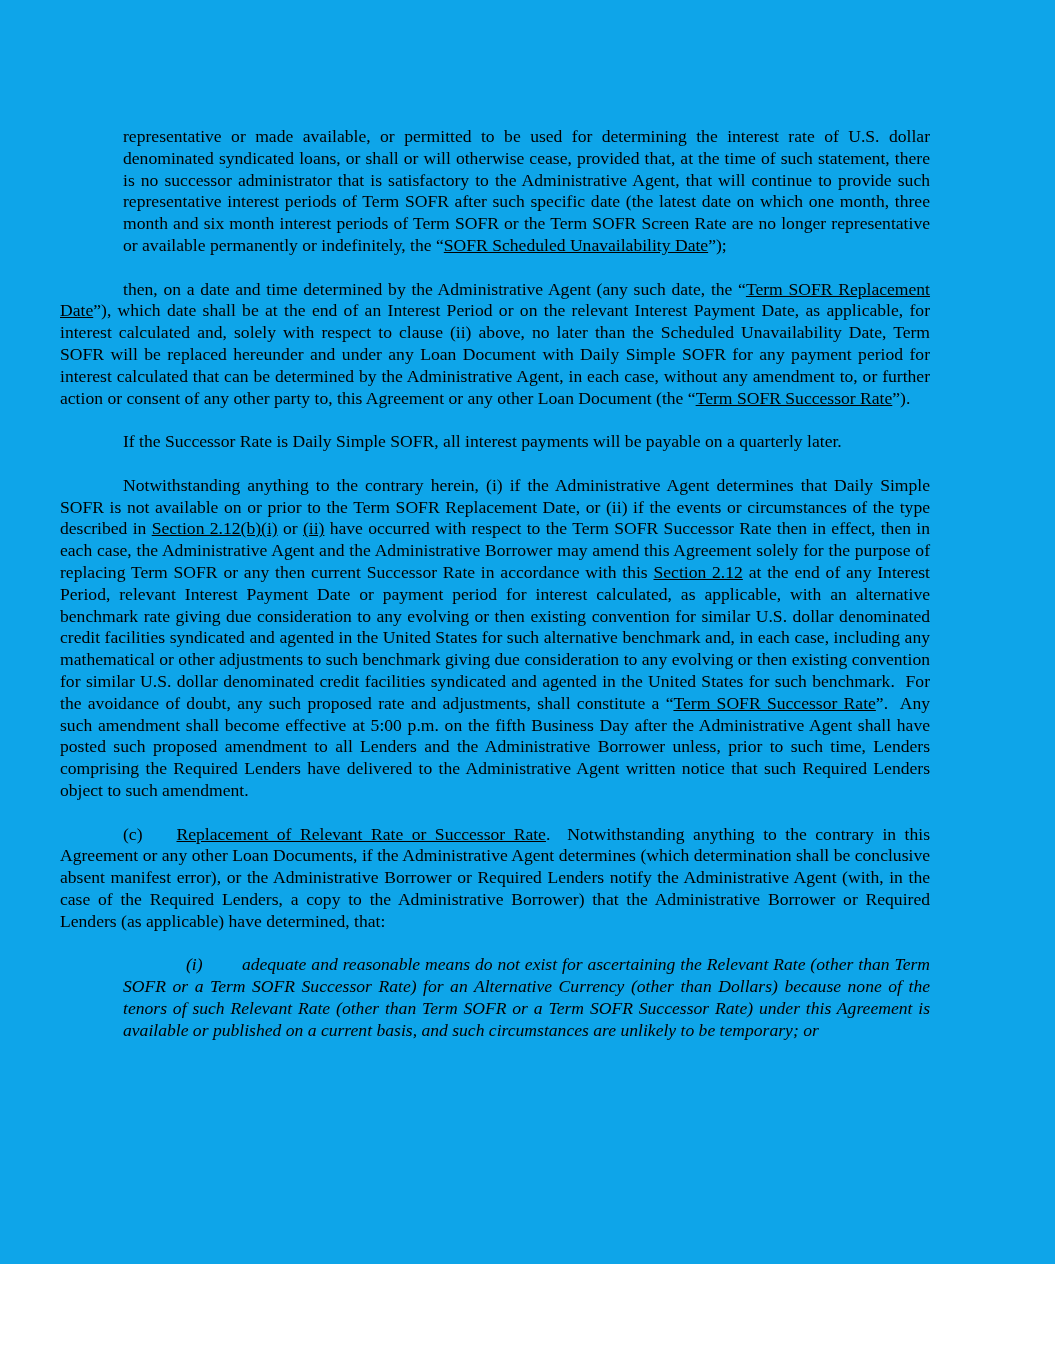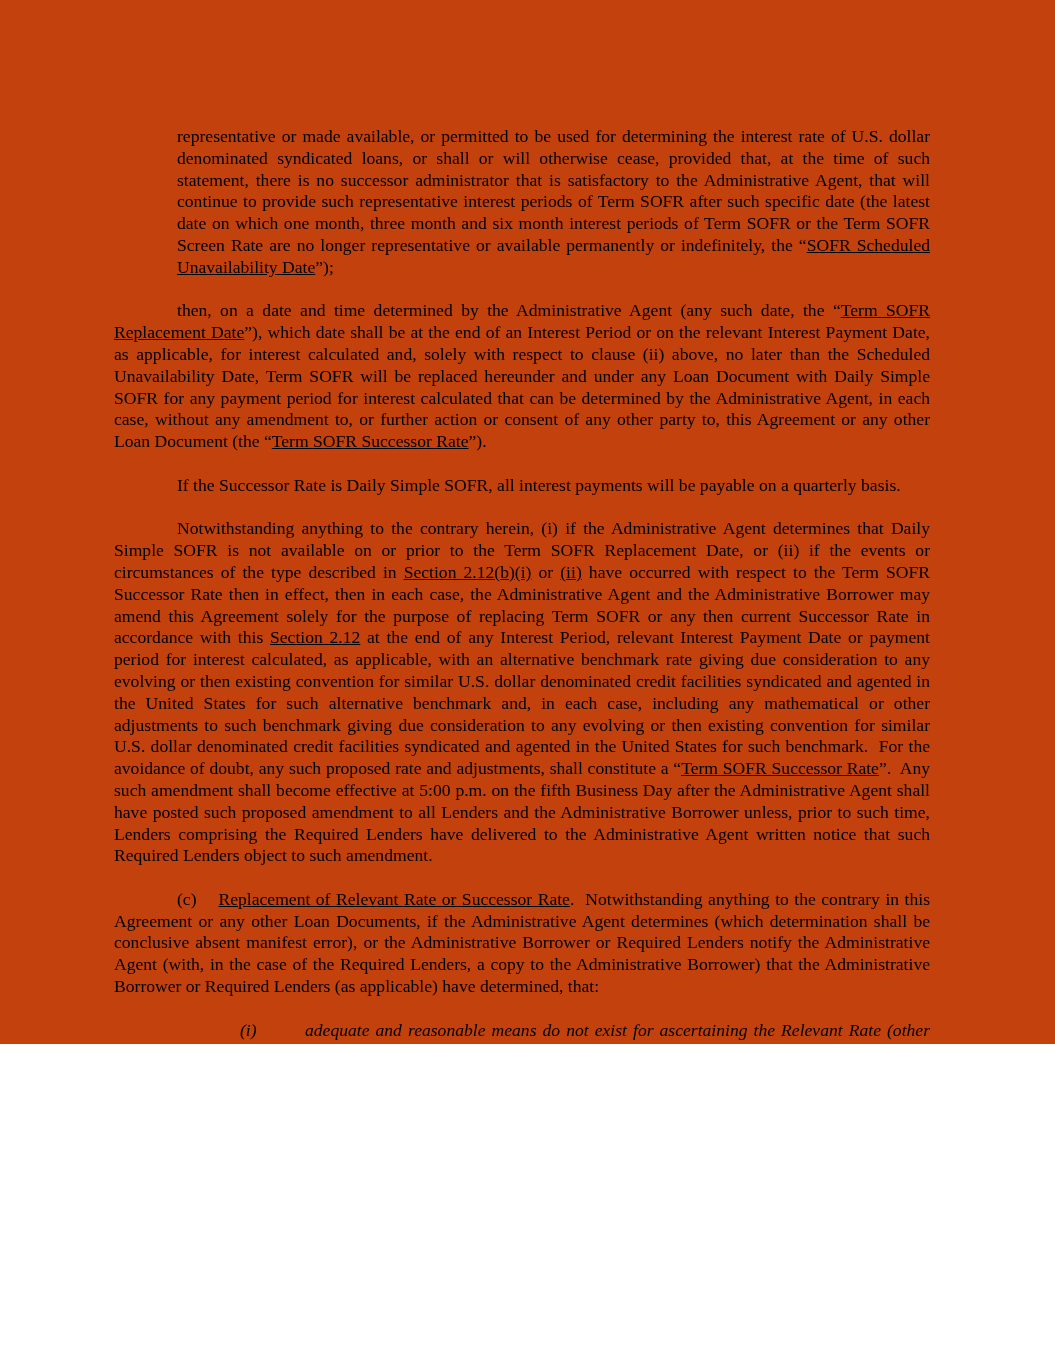--- a/index.html
+++ b/index.html
@@ -3,28 +3,28 @@
 <meta charset="utf-8">
 <style>
   html, body {
     margin: 0;
     padding: 0;
     background: #ffffff;
   }
   .page {
     position: relative;
     width: 1055px;
-    height: 1044px;
-    background: #c2410c;
+    height: 1264px;
+    background: #0ea5e9;
     font-family: "Liberation Serif", "DejaVu Serif", serif;
     font-size: 17.6px;
     line-height: 21.8px;
     color: #000000;
     box-sizing: border-box;
-    padding: 126px 125px 0 114px;
+    padding: 126px 125px 0 60px;
     overflow: hidden;
   }
   .doc-body p {
     margin: 0 0 21.8px 0;
     text-align: justify;
   }
   .doc-body p.block-left {
     margin-left: 63px;
   }
   .doc-body p.first-indent {
@@ -48,19 +48,19 @@
     color: #000000;
   }
 </style>
 </head>
 <body>
 
 <div class="page">
   <div class="doc-body">
       <p class="block-left"><span>representative or made available, or permitted to be used for determining the interest rate of U.S. dollar denominated syndicated loans, or shall or will otherwise cease, provided that, at the time of such statement, there is no successor administrator that is satisfactory to the Administrative Agent, that will continue to provide such representative interest periods of Term SOFR after such specific date (the latest date on which one month, three month and six month interest periods of Term SOFR or the Term SOFR Screen Rate are no longer representative or available permanently or indefinitely, the “</span><span class="u">SOFR Scheduled Unavailability Date</span><span>”);</span></p>
       <p class="first-indent"><span>then, on a date and time determined by the Administrative Agent (any such date, the “</span><span class="u">Term SOFR Replacement Date</span><span>”), which date shall be at the end of an Interest Period or on the relevant Interest Payment Date, as applicable, for interest calculated and, solely with respect to clause (ii) above, no later than the Scheduled Unavailability Date, Term SOFR will be replaced hereunder and under any Loan Document with Daily Simple SOFR for any payment period for interest calculated that can be determined by the Administrative Agent, in each case, without any amendment to, or further action or consent of any other party to, this Agreement or any other Loan Document (the “</span><span class="u">Term SOFR Successor Rate</span><span>”).</span></p>
-      <p class="first-indent"><span>If the Successor Rate is Daily Simple SOFR, all interest payments will be payable on a quarterly basis.</span></p>
+      <p class="first-indent"><span>If the Successor Rate is Daily Simple SOFR, all interest payments will be payable on a quarterly later.</span></p>
       <p class="first-indent"><span>Notwithstanding anything to the contrary herein, (i) if the Administrative Agent determines that Daily Simple SOFR is not available on or prior to the Term SOFR Replacement Date, or (ii) if the events or circumstances of the type described in </span><span class="u">Section 2.12(b)(i)</span><span> or </span><span class="u">(ii)</span><span> have occurred with respect to the Term SOFR Successor Rate then in effect, then in each case, the Administrative Agent and the Administrative Borrower may amend this Agreement solely for the purpose of replacing Term SOFR or any then current Successor Rate in accordance with this </span><span class="u">Section 2.12</span><span> at the end of any Interest Period, relevant Interest Payment Date or payment period for interest calculated, as applicable, with an alternative benchmark rate giving due consideration to any evolving or then existing convention for similar U.S. dollar denominated credit facilities syndicated and agented in the United States for such alternative benchmark and, in each case, including any mathematical or other adjustments to such benchmark giving due consideration to any evolving or then existing convention for similar U.S. dollar denominated credit facilities syndicated and agented in the United States for such benchmark.&nbsp; For the avoidance of doubt, any such proposed rate and adjustments, shall constitute a “</span><span class="u">Term SOFR Successor Rate</span><span>”.&nbsp; Any such amendment shall become effective at 5:00 p.m. on the fifth Business Day after the Administrative Agent shall have posted such proposed amendment to all Lenders and the Administrative Borrower unless, prior to such time, Lenders comprising the Required Lenders have delivered to the Administrative Agent written notice that such Required Lenders object to such amendment.</span></p>
       <p class="first-indent"><span>(c)&nbsp;&nbsp;&nbsp;&nbsp;</span><span class="u">Replacement of Relevant Rate or Successor Rate</span><span>.&nbsp; Notwithstanding anything to the contrary in this Agreement or any other Loan Documents, if the Administrative Agent determines (which determination shall be conclusive absent manifest error), or the Administrative Borrower or Required Lenders notify the Administrative Agent (with, in the case of the Required Lenders, a copy to the Administrative Borrower) that the Administrative Borrower or Required Lenders (as applicable) have determined, that:</span></p>
       <p class="block-left first-indent"><span>(i)&nbsp;&nbsp;&nbsp;&nbsp;&nbsp;&nbsp;&nbsp;&nbsp;adequate and reasonable means do not exist for ascertaining the Relevant Rate (other than Term SOFR or a Term SOFR Successor Rate) for an Alternative Currency (other than Dollars) because none of the tenors of such Relevant Rate (other than Term SOFR or a Term SOFR Successor Rate) under this Agreement is available or published on a current basis, and such circumstances are unlikely to be temporary; or</span></p>
     </div>
   <div class="page-number">131</div>
 </div>
 
 </body></html>

